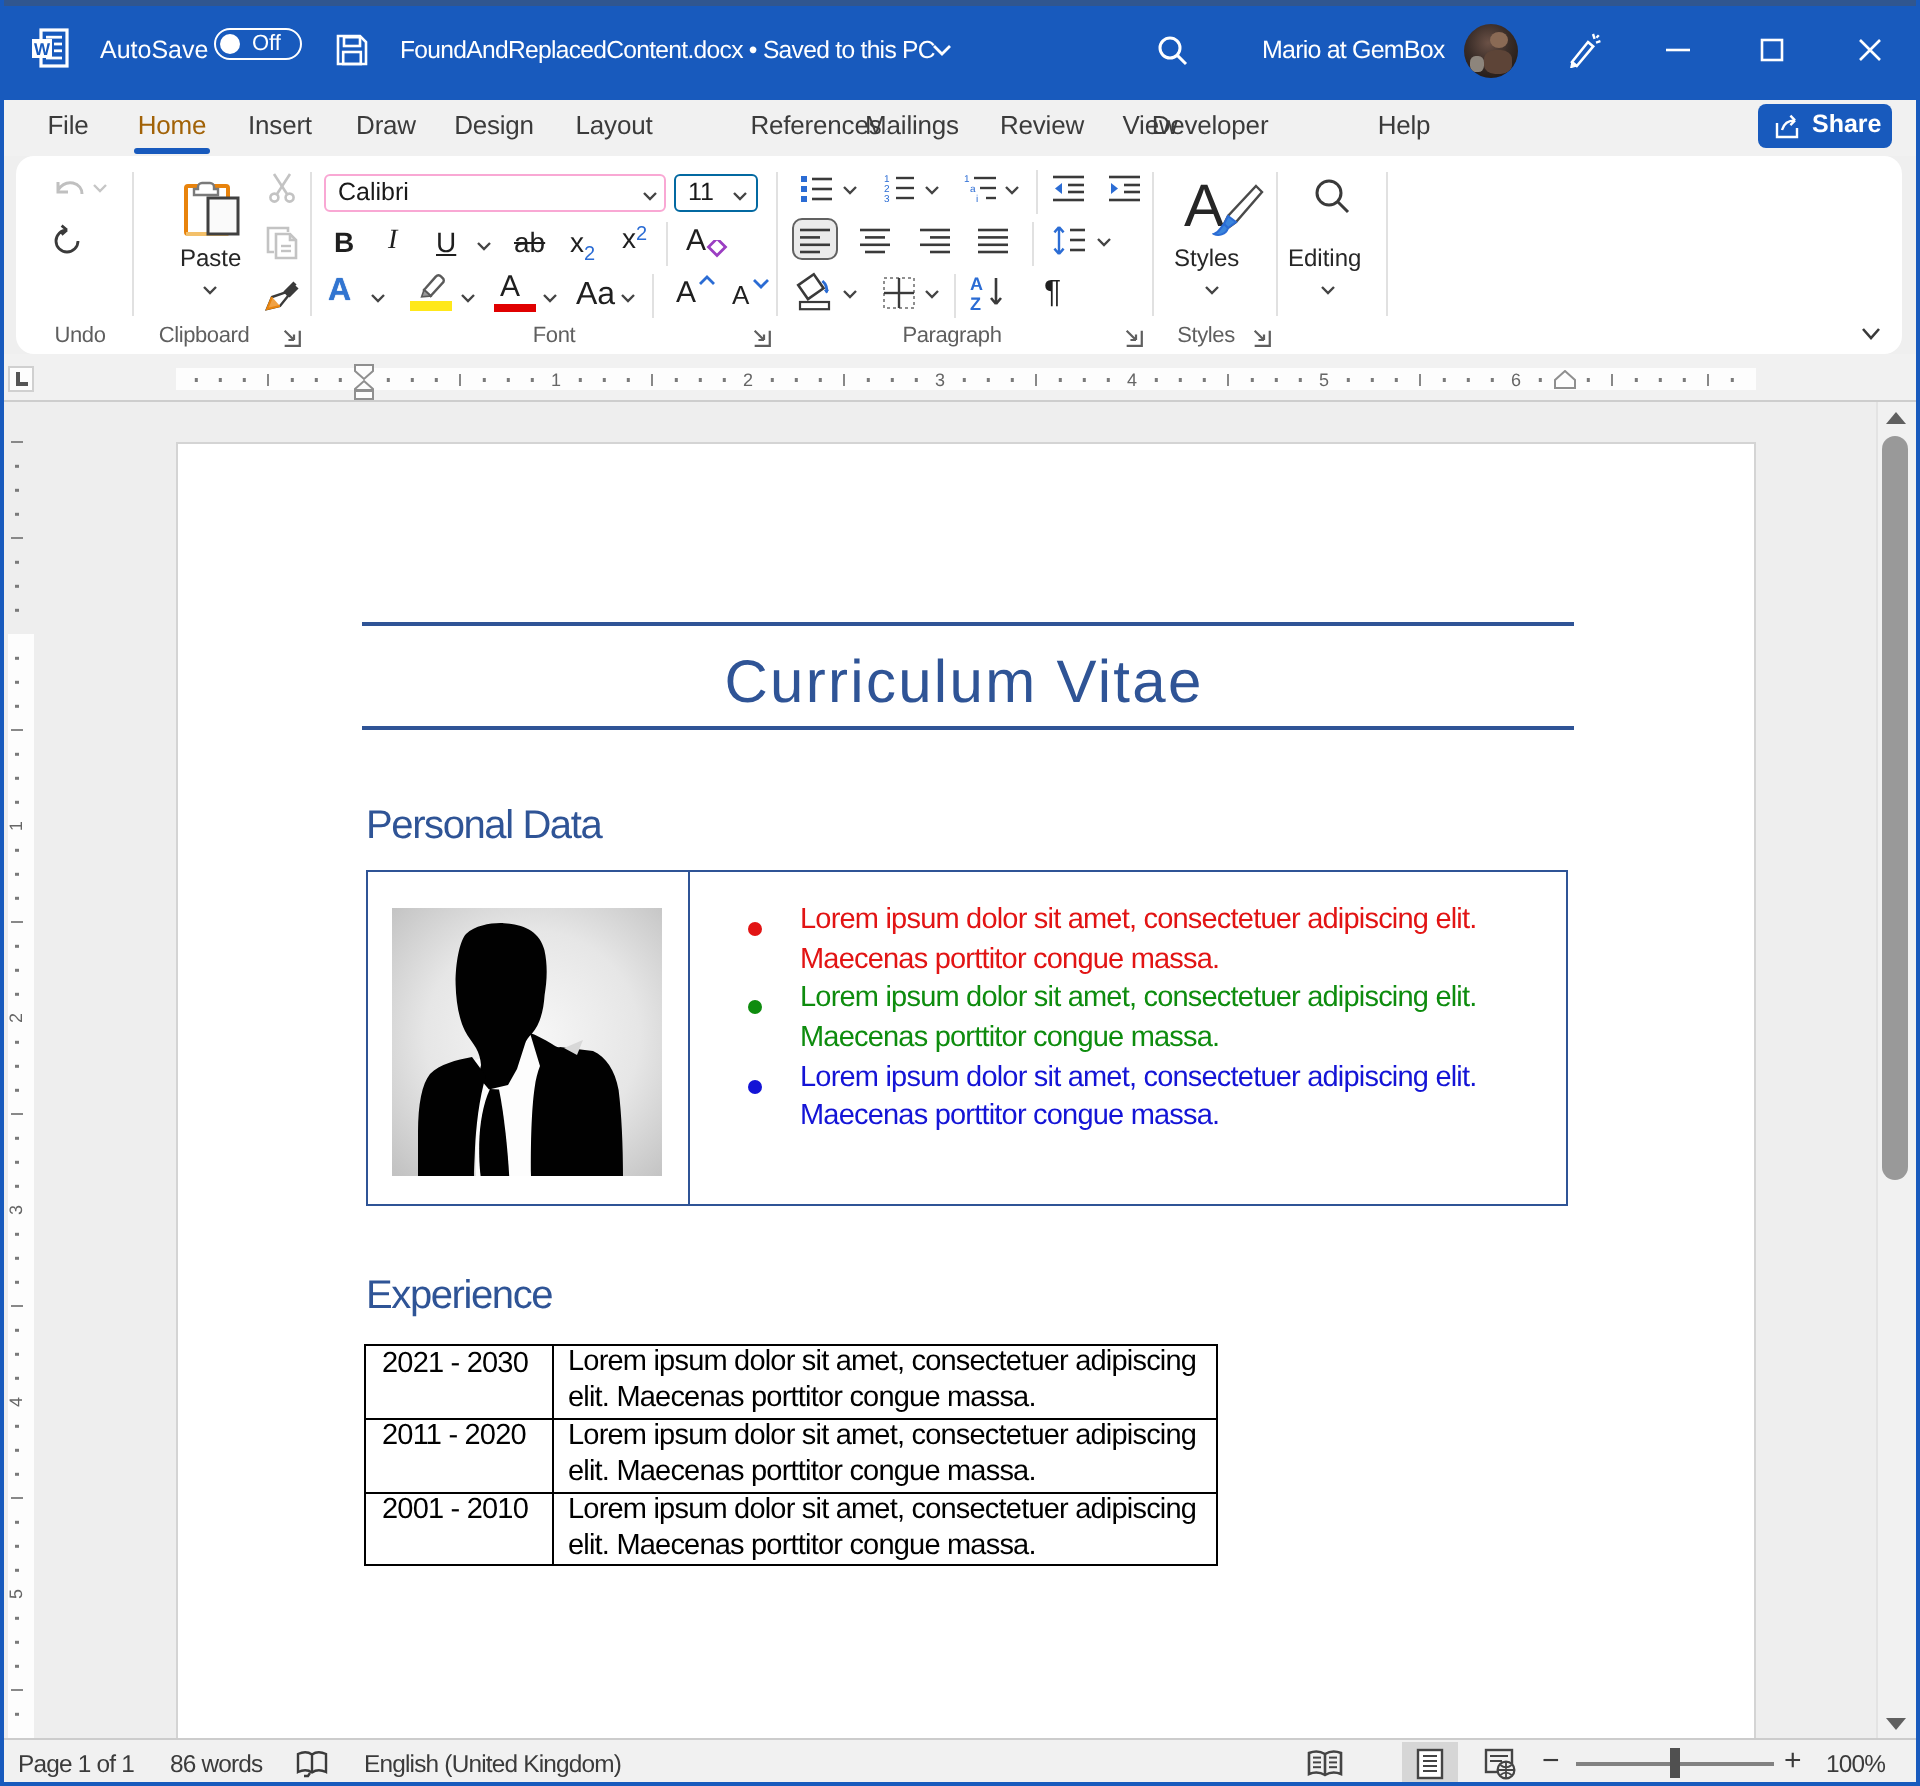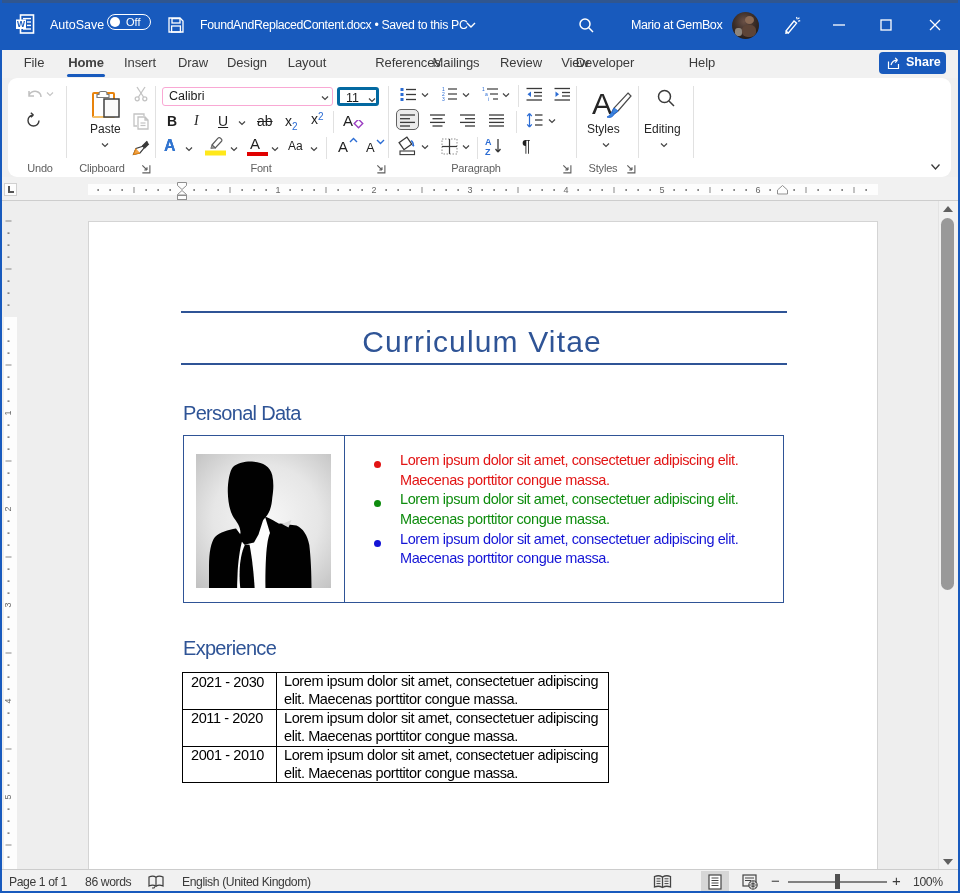--- a/index.html
+++ b/index.html
@@ -8,21 +8,21 @@
   .abs { position:absolute; }
 
   
   #titlebar { left:0; top:0; width:960px; height:50px; background:#185abd; }
   #titlebar .topedge { left:0; top:0; width:960px; height:3px; background:#30568f; position:absolute; }
   .tb-text { color:#fff; font-size:12.5px; }
 
   
   #tabrow { left:0; top:50px; width:960px; height:28px; background:#f1f1f1; }
   .tab { position:absolute; top:0; height:26px; line-height:26px; font-size:13px; letter-spacing:-0.1px; color:#3b3b3b; text-align:center; }
-  .tab.home { color:#404040; font-weight:bold; }
+  .tab.home { color:#a16207; font-weight:normal; }
 
   
   #ribbon { left:8px; top:78px; width:943px; height:99px; background:#fff; border-radius:9px; }
   .vsep { position:absolute; width:1px; background:#e1e1e1; }
   .glabel { position:absolute; font-size:11px; letter-spacing:-0.2px; color:#5f5f5f; text-align:center; top:84px; }
   .launcher { position:absolute; top:86px; width:10px; height:10px; }
   .rbtxt { position:absolute; font-size:12px; color:#262626; }
   .chev { position:absolute; }
 
   
@@ -188,21 +188,21 @@
     <svg class="launcher" style="left:133px;" width="9" height="9" viewBox="0 0 9 9">
       <path d="M1.2,1.2 L5.4,5.4 M5.4,5.4 V2.9 M5.4,5.4 H2.9 M1.2,8 H8 V1.2" fill="none" stroke="#5f5f5f" stroke-width="1"></path>
     </svg>
 
     <div class="abs" style="left:154px;top:9px;width:171px;height:19px;border:1px solid #f9a8d4;border-radius:3px;background:#fff;">
       <div class="abs" style="left:6px;top:1px;font-size:12.5px;color:#1a1a1a;">Calibri</div>
       <svg class="chev" style="left:158px;top:7px" width="8" height="6" viewBox="0 0 8 6">
         <path d="M1,1.5 L4,4.5 L7,1.5" fill="none" stroke="#444" stroke-width="1.2"></path>
       </svg>
     </div>
-    <div class="abs" style="left:329px;top:9px;width:42px;height:19px;border:3px solid #0369a1;border-radius:3px;background:#fff;">
+    <div class="abs" style="left:329px;top:9px;width:42px;height:19px;border:1px solid #0369a1;border-radius:3px;background:#fff;">
       <div class="abs" style="left:6px;top:1px;font-size:12.5px;color:#1a1a1a;">11</div>
       <svg class="chev" style="left:28px;top:7px" width="8" height="6" viewBox="0 0 8 6">
         <path d="M1,1.5 L4,4.5 L7,1.5" fill="none" stroke="#444" stroke-width="1.2"></path>
       </svg>
     </div>
 
     <div class="rbtxt" style="left:159px;top:35px;font-weight:bold;font-size:14px;color:#1f1f1f;">B</div>
     <div class="rbtxt" style="left:186px;top:35px;font-style:italic;font-size:14px;font-family:'Liberation Serif',serif;color:#1f1f1f;">I</div>
     <div class="rbtxt" style="left:210px;top:35px;text-decoration:underline;font-size:14px;color:#1f1f1f;">U</div>
     <svg class="chev" style="left:230px;top:42px" width="8" height="6" viewBox="0 0 8 6">
@@ -227,34 +227,34 @@
       <rect x="1" y="14.5" width="21" height="5" fill="#ffe81a"></rect>
     </svg>
     <svg class="chev" style="left:222px;top:68px" width="8" height="6" viewBox="0 0 8 6">
       <path d="M1,1.5 L4,4.5 L7,1.5" fill="none" stroke="#444" stroke-width="1.2"></path>
     </svg>
     <div class="rbtxt" style="left:242px;top:57px;font-size:15px;color:#1f1f1f;">A</div>
     <div class="abs" style="left:239px;top:73.5px;width:21px;height:4.5px;background:#e00000;"></div>
     <svg class="chev" style="left:263px;top:68px" width="8" height="6" viewBox="0 0 8 6">
       <path d="M1,1.5 L4,4.5 L7,1.5" fill="none" stroke="#444" stroke-width="1.2"></path>
     </svg>
-    <div class="rbtxt" style="left:280px;top:61px;font-size:12px;color:#1f1f1f;">Aa</div>
+    <div class="rbtxt" style="left:280px;top:61px;font-size:16px;color:#1f1f1f;">Aa</div>
     <svg class="chev" style="left:302px;top:68px" width="8" height="6" viewBox="0 0 8 6">
       <path d="M1,1.5 L4,4.5 L7,1.5" fill="none" stroke="#444" stroke-width="1.2"></path>
     </svg>
     <div class="vsep" style="left:318px;top:59px;height:22px;"></div>
     <div class="rbtxt" style="left:330px;top:60px;font-size:15px;color:#1f1f1f;">A</div>
     <svg class="abs" style="left:341px;top:59px" width="9" height="6" viewBox="0 0 9 6">
       <path d="M1,5 L4.5,1.5 L8,5" fill="none" stroke="#2b6cd4" stroke-width="1.4"></path>
     </svg>
     <div class="rbtxt" style="left:358px;top:62px;font-size:13px;color:#1f1f1f;">A</div>
     <svg class="abs" style="left:368px;top:61px" width="9" height="6" viewBox="0 0 9 6">
       <path d="M1,1 L4.5,4.5 L8,1" fill="none" stroke="#2b6cd4" stroke-width="1.4"></path>
     </svg>
-    <div class="glabel" style="left:230px;width:46px;text-align:center;">Font</div>
+    <div class="glabel" style="left:246px;width:46px;text-align:center;">Font</div>
     <svg class="launcher" style="left:368px;" width="9" height="9" viewBox="0 0 9 9">
       <path d="M1.2,1.2 L5.4,5.4 M5.4,5.4 V2.9 M5.4,5.4 H2.9 M1.2,8 H8 V1.2" fill="none" stroke="#5f5f5f" stroke-width="1"></path>
     </svg>
 
     <svg class="abs" style="left:392px;top:9px" width="17" height="15" viewBox="0 0 17 15">
       <rect x="0.5" y="1" width="3" height="3" fill="#2b6cd4"></rect>
       <line x1="6" y1="2.5" x2="16" y2="2.5" stroke="#3a3a3a" stroke-width="1.3"></line>
       <rect x="0.5" y="6" width="3" height="3" fill="#2b6cd4"></rect>
       <line x1="6" y1="7.5" x2="16" y2="7.5" stroke="#3a3a3a" stroke-width="1.3"></line>
       <rect x="0.5" y="11" width="3" height="3" fill="#2b6cd4"></rect>

